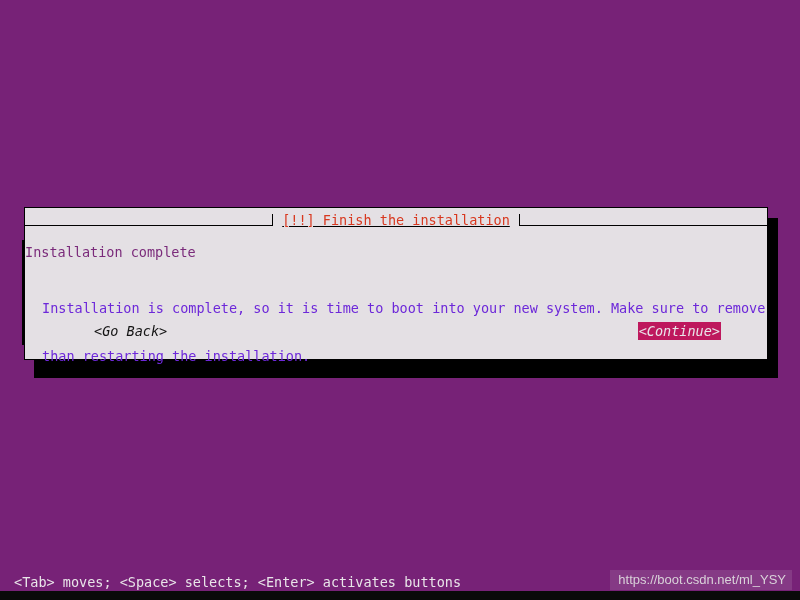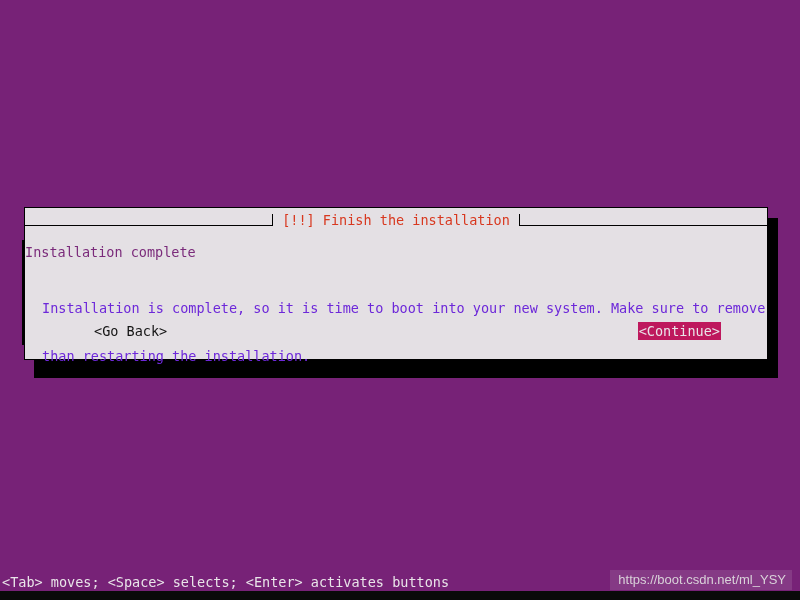--- a/index.html
+++ b/index.html
@@ -66,20 +66,21 @@
     padding: 0;
   }
 
   
   #dialog-titlebar {
     position: relative;
     height: 20px;
     display: flex;
     align-items: center;
     margin-top: 2px;
+    text-decoration: underline;
   }
   .title-rule {
     flex: 1 1 auto;
     height: 11px;
     border-bottom: 1px solid #000000;
     position: relative;
   }
   .title-rule.left  { border-right: 1px solid #000000; }
   .title-rule.right { border-left: 1px solid #000000; }
   #dialog-title {
@@ -118,20 +119,21 @@
     right: 0;
     top: 114px;
     height: 20px;
   }
   .dialog-button {
     position: absolute;
     font-size: 13.5px;
     line-height: 18px;
     white-space: pre;
     padding: 0 1px;
+    font-style: italic;
   }
   #go-back-button {
     left: 68px;
     color: #141414;
     background: transparent;
   }
   #continue-button {
     right: 46px;
     color: #e9e5e9;
     background: #be185d;
@@ -143,21 +145,21 @@
     left: 0;
     right: 0;
     bottom: 9px;
     height: 18px;
     display: flex;
     align-items: center;
     color: #e9e5e9;
     font-size: 13.5px;
     white-space: pre;
   }
-  #status-hint { padding-left: 2px; }
+  #status-hint { padding-left: 14px; }
 
   #watermark {
     position: absolute;
     right: 8px;
     bottom: 10px;
     background: rgba(255,255,255,0.11);
     color: #d9d2d9;
     font-family: "Liberation Sans", sans-serif;
     font-size: 13px;
     line-height: 18px;

